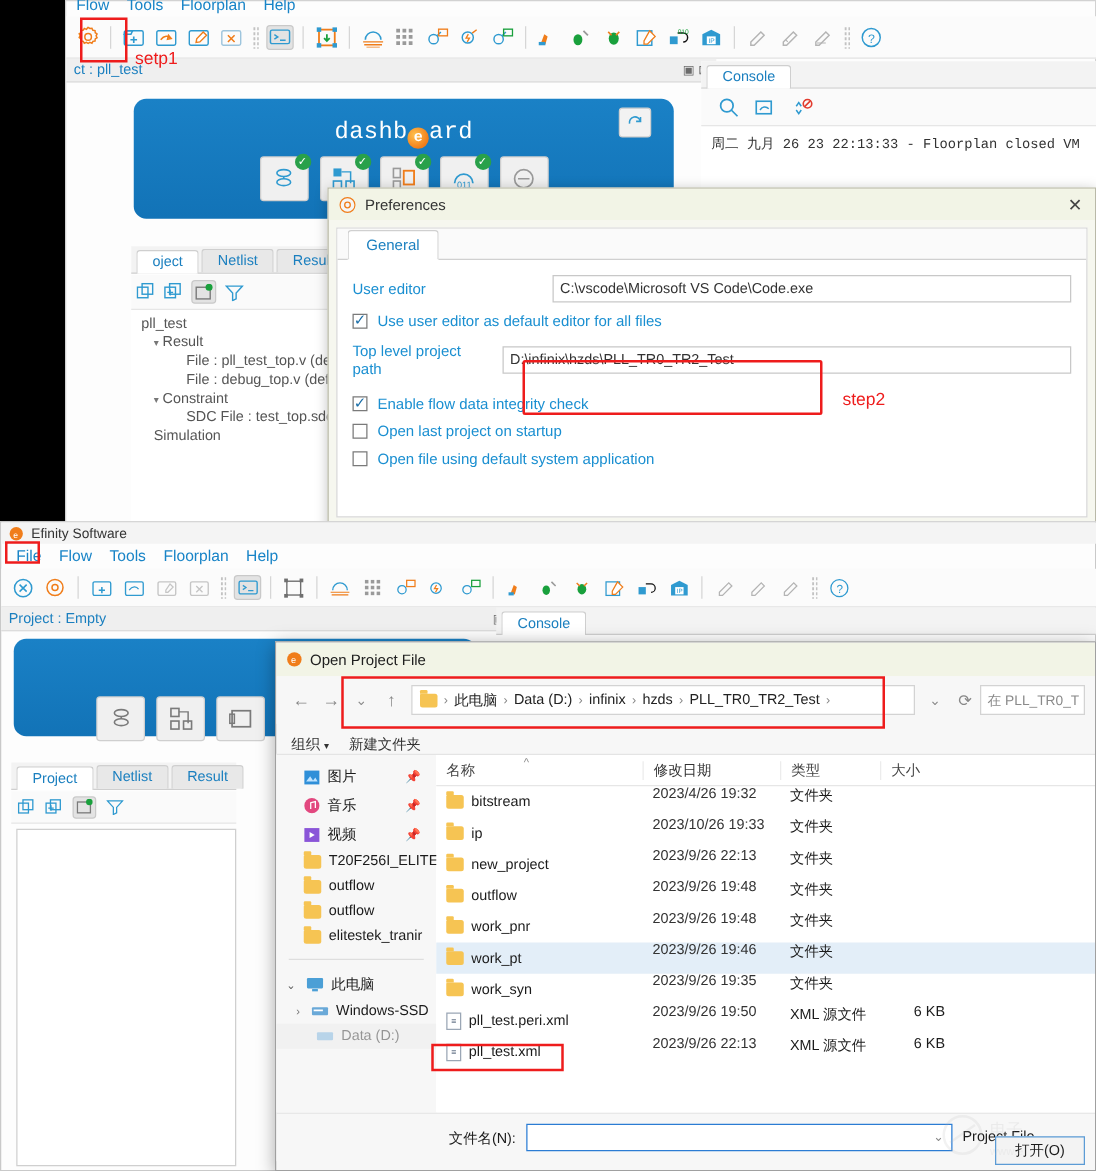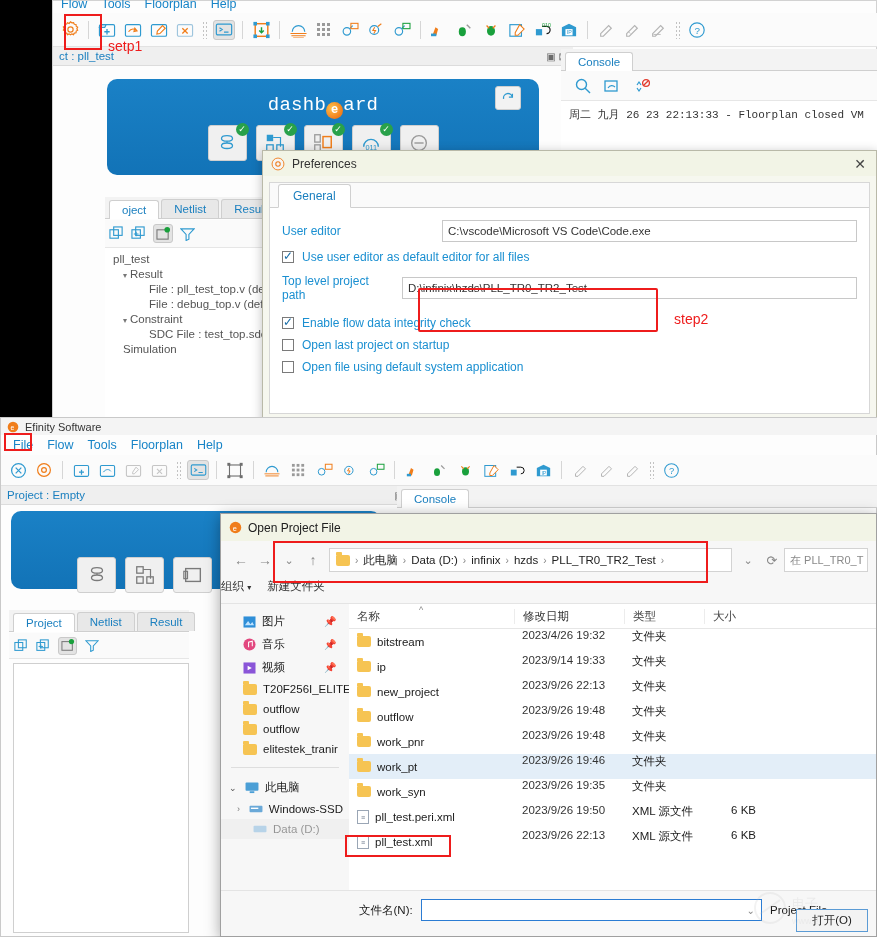--- a/index.html
+++ b/index.html
@@ -79,21 +79,21 @@
   #opendlg { background:#f7f7f7; border:1px solid #a0a0a0; box-shadow:0 3px 14px rgba(0,0,0,.35); }
   #opendlg .dtitle { height:27px; display:flex; align-items:center; gap:6px; padding:0 8px;
       background:#f2f4e6; font-size:12px; color:#202020; }
   .navrow { height:38px; display:flex; align-items:center; gap:0; padding:0 8px; background:#f7f7f7; }
   .navarrow { width:24px; text-align:center; color:#888; font-size:14px; }
   .crumbs { flex:1; height:24px; background:#fff; border:1px solid #d3d3d3; display:flex; align-items:center;
       padding:0 6px; font-size:11.5px; color:#222; gap:5px; margin:0 4px; }
   .crumbs .sep { color:#888; font-size:10px; }
   .searchbox { width:84px; height:24px; background:#fff; border:1px solid #d3d3d3; display:flex; align-items:center;
       padding:0 5px; font-size:11px; color:#8a8a8a; overflow:hidden; white-space:nowrap; }
-  .cmdbar { height:24px; display:flex; align-items:flex-start; gap:16px; padding:0 0; font-size:11.5px; color:#333; }
+  .cmdbar { height:24px; display:flex; align-items:flex-end; gap:16px; padding:0 12px; font-size:11.5px; color:#333; }
   .fbody { display:flex; background:#fff; border-top:1px solid #e4e4e4; }
   .fnav { width:128px; background:#f7f7f7; padding:6px 0 0 0; font-size:11.5px; color:#1b1b1b; overflow:hidden; }
   .fnav .item { display:flex; align-items:center; gap:6px; padding:4px 6px 4px 22px; white-space:nowrap; position:relative; }
   .fnav .item.sel { background:#e9e9e9; }
   .pin { margin-left:auto; color:#9a9a9a; font-size:10px; padding-right:6px; }
   .flist { flex:1; background:#fff; }
   .fhead { display:flex; height:25px; align-items:center; border-bottom:1px solid #e6e6e6; font-size:11.5px; color:#444; }
   .fhead div { padding-left:8px; border-left:1px solid #ececec; }
   .frow { display:flex; height:25px; font-size:11.5px; color:#1b1b1b; }
   .frow.sel { background:#e3eef8; }
@@ -871,21 +871,21 @@
           </div>
         <div class="c-date">2023/4/26 19:32</div>
         <div class="c-type">文件夹</div>
         <div class="c-size"></div>
       </div>
       <div class="frow">
         <div class="c-name">
             <span class="folderico"></span>
             <span>ip</span>
           </div>
-        <div class="c-date">2023/9/14 19:33</div>
+        <div class="c-date">2023/10/26 19:33</div>
         <div class="c-type">文件夹</div>
         <div class="c-size"></div>
       </div>
       <div class="frow">
         <div class="c-name">
             <span class="folderico"></span>
             <span>new_project</span>
           </div>
         <div class="c-date">2023/9/26 22:13</div>
         <div class="c-type">文件夹</div>

